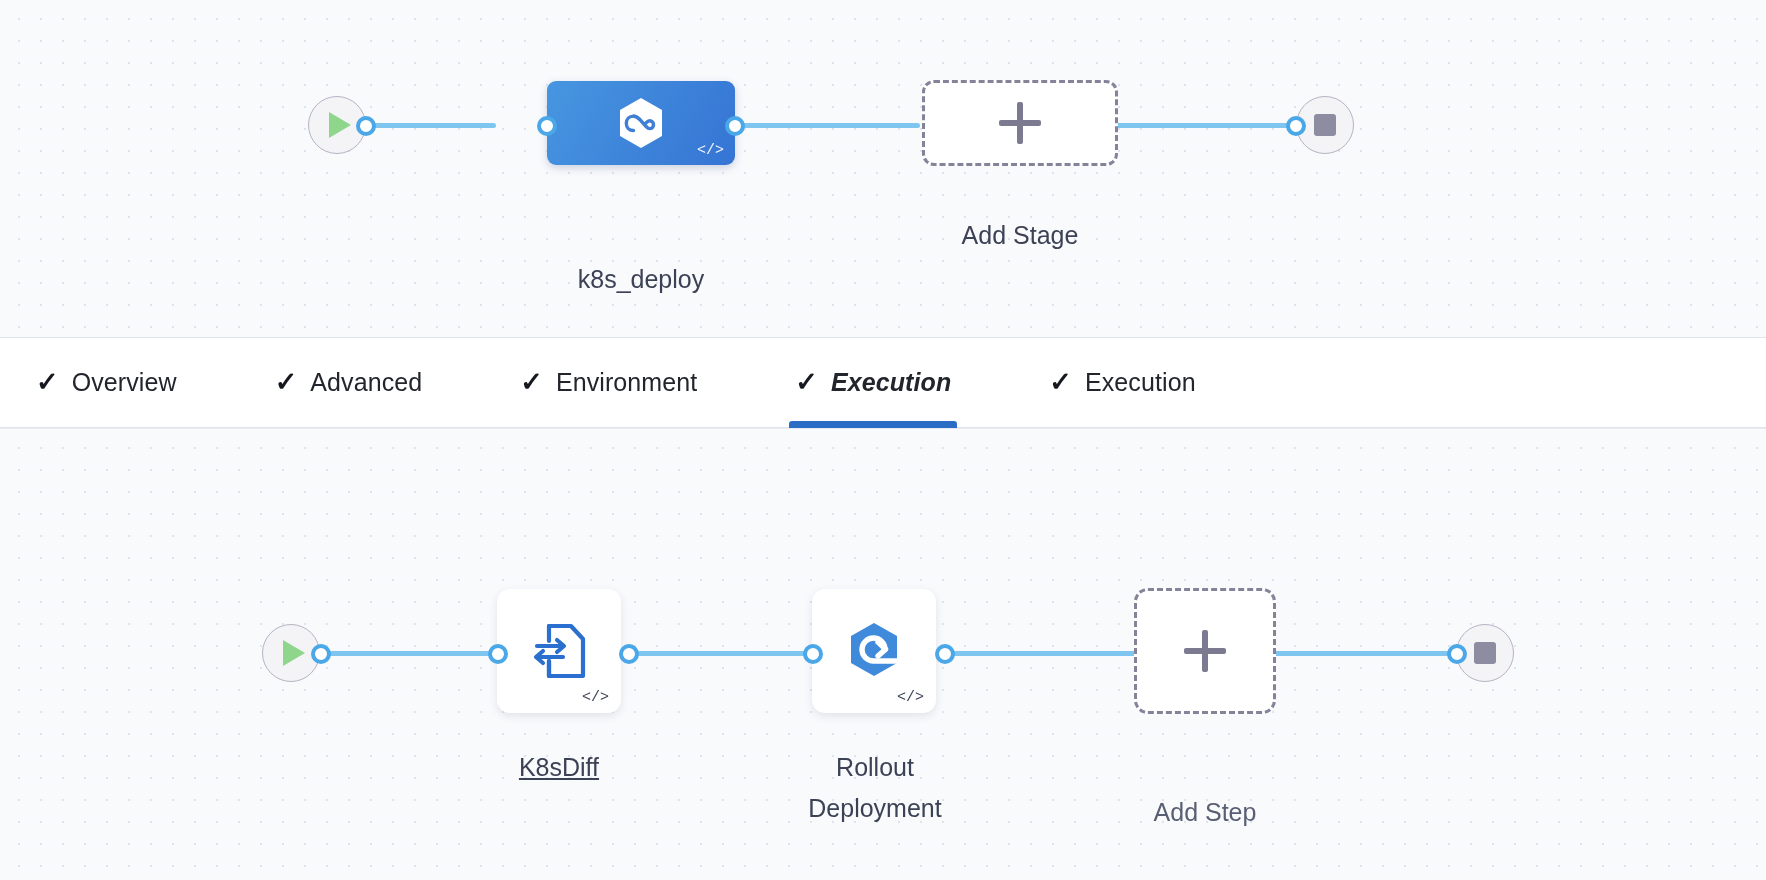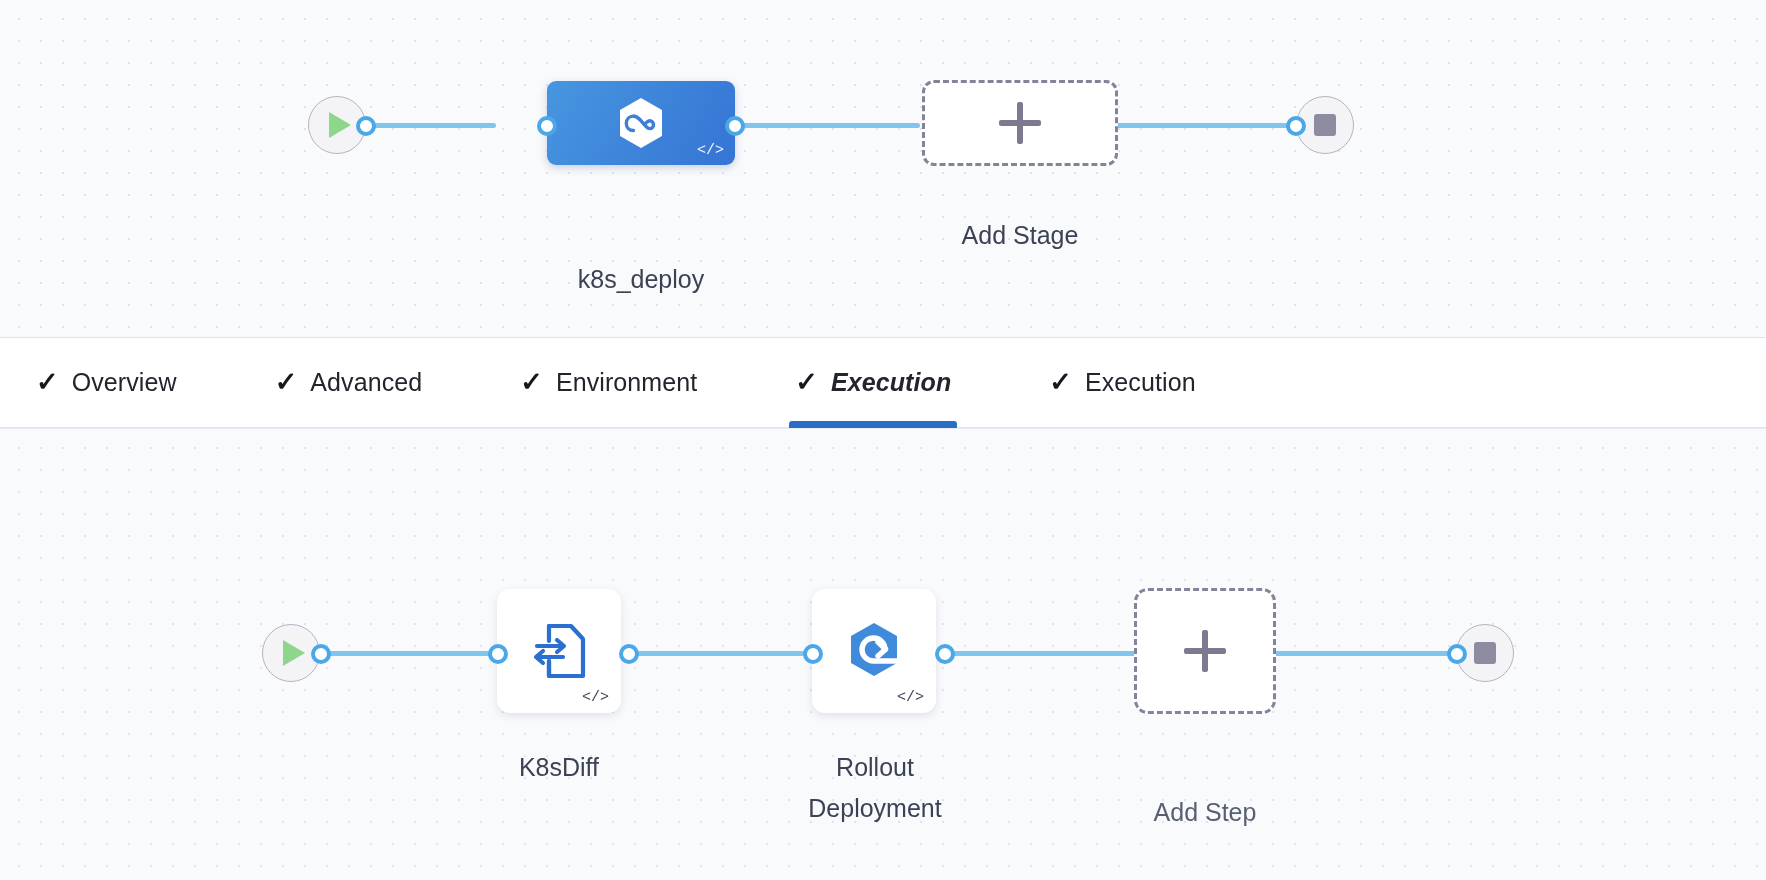--- a/index.html
+++ b/index.html
@@ -277,17 +277,17 @@
 
   <div class="add-box add-step-box" style="left:1134px; top:159px;">
     <div class="plus"></div>
   </div>
 
   <div class="port" style="left:1447px; top:215px;"></div>
   <div class="terminal" style="left:1456px; top:195px;">
     <div class="stop-sq"></div>
   </div>
 
-  <div class="caption" style="left:409px; top:318px; width:300px;">K8sDiff</div>
+  <div class="caption" style="left:409px; top:318px; width:300px;text-decoration:underline;">K8sDiff</div>
   <div class="caption" style="left:725px; top:318px; width:300px;">Rollout
 Deployment</div>
   <div class="caption muted" style="left:1055px; top:316px; width:300px;">Add Step</div>
 </div>
 
 </body></html>

